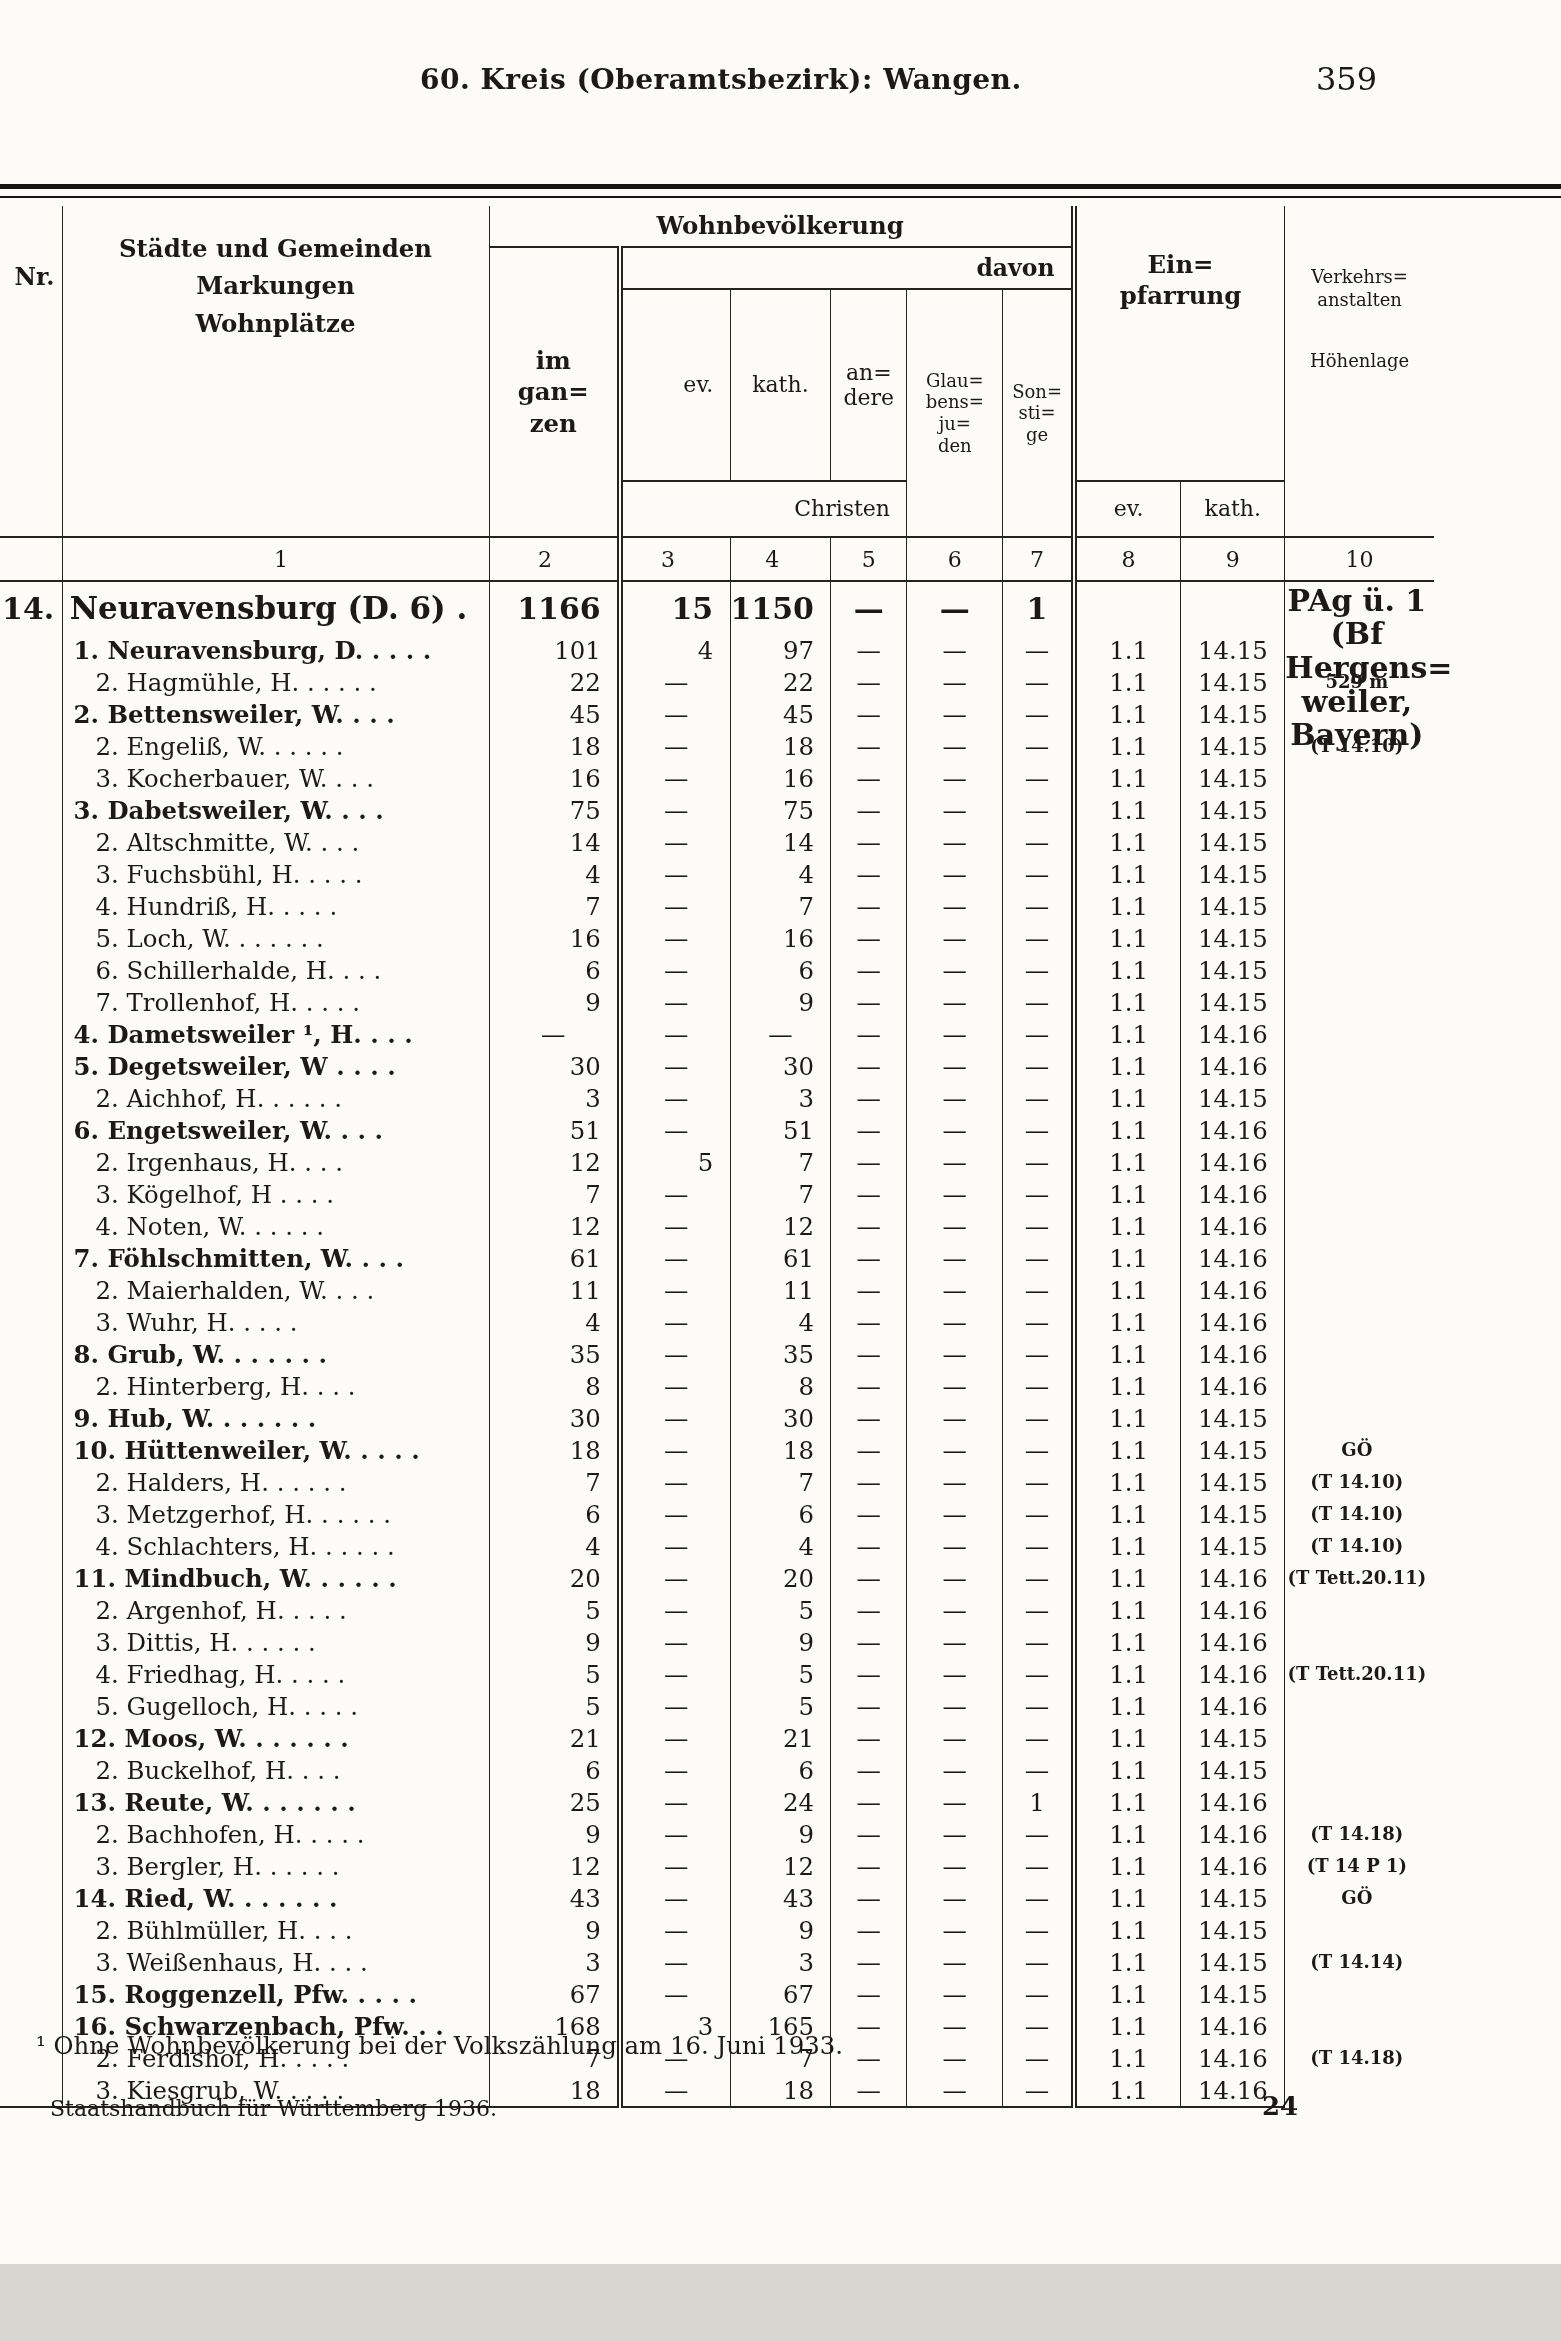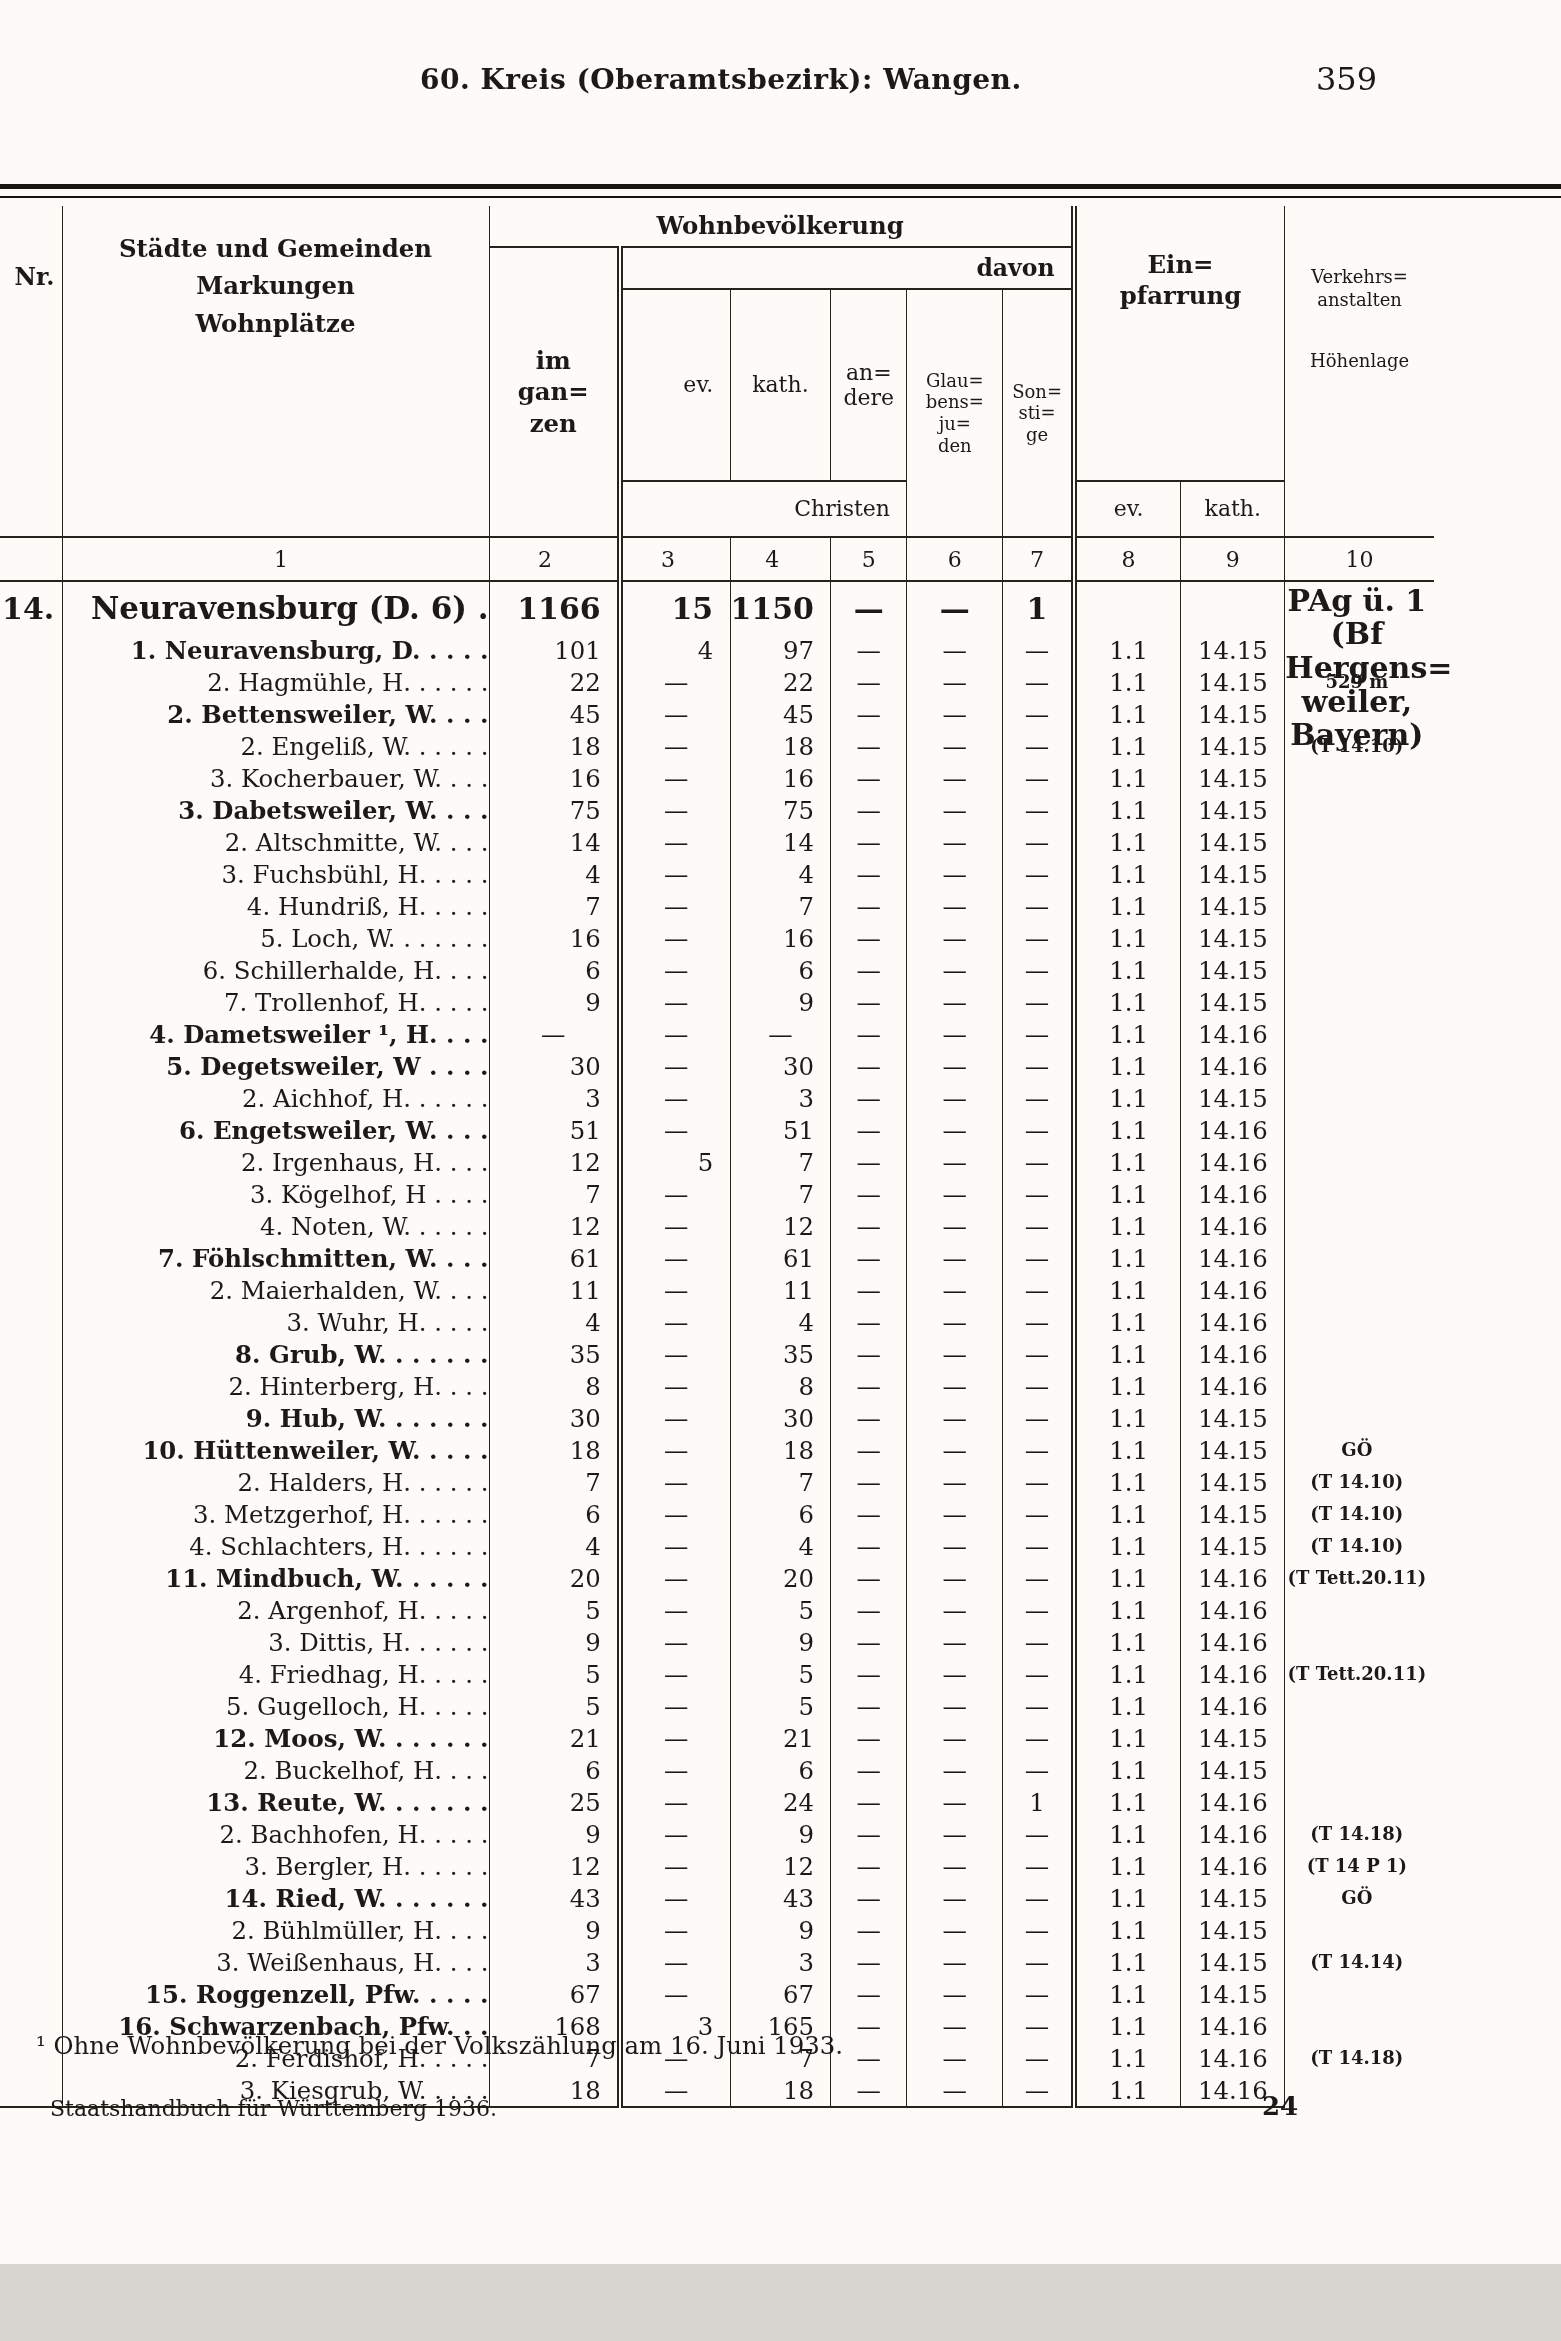--- a/index.html
+++ b/index.html
@@ -38,21 +38,21 @@
   .hd-verkehr  { vertical-align:top; padding-top:36px; }
   .hd-verkehr .hoehe { margin-top:14.5px; }
   .christen { border-top:2.7px solid #26231d; }
   .pfline   { border-top:0; } 
   .hd-einpf { border-bottom:2.7px solid #26231d; }
   
   tbody td { height:32px; font-size:24.4px; white-space:nowrap; overflow:visible; }
   tbody tr.gemeinde td { height:52px; font-size:30px; font-weight:bold; }
   tbody tr.gemeinde td.c-name { font-size:31px; }
   tbody tr.ort td.c-name { font-weight:bold; }
-  .c-name { padding-left:11px; text-align:right; }
+  .c-name { padding-left:11px; text-align:left; }
   tr.gemeinde .c-name { padding-left:7.2px; }
   tr.teilort  .c-name { padding-left:33px; font-weight:normal; }
   .c-nr { text-align:right; padding-right:7.2px; }
   .c-g, .c-ev, .c-kath { text-align:right; padding-right:16.3px; }
   .c-and, .c-jud, .c-son, .c-pe, .c-pk { text-align:center; }
   td.dash { text-align:center; padding-right:0; font-weight:normal; }
   tr.gemeinde td.dash { font-weight:bold; }
   .c-rem { position:relative; border-left:1.8px solid #26231d; font-size:18px; font-weight:normal; }
   .c-rem > span { position:absolute; left:0; right:5.4px; top:50%; transform:translateY(-50%);
                   text-align:center; white-space:pre-line; line-height:1.12; font-weight:bold; }

